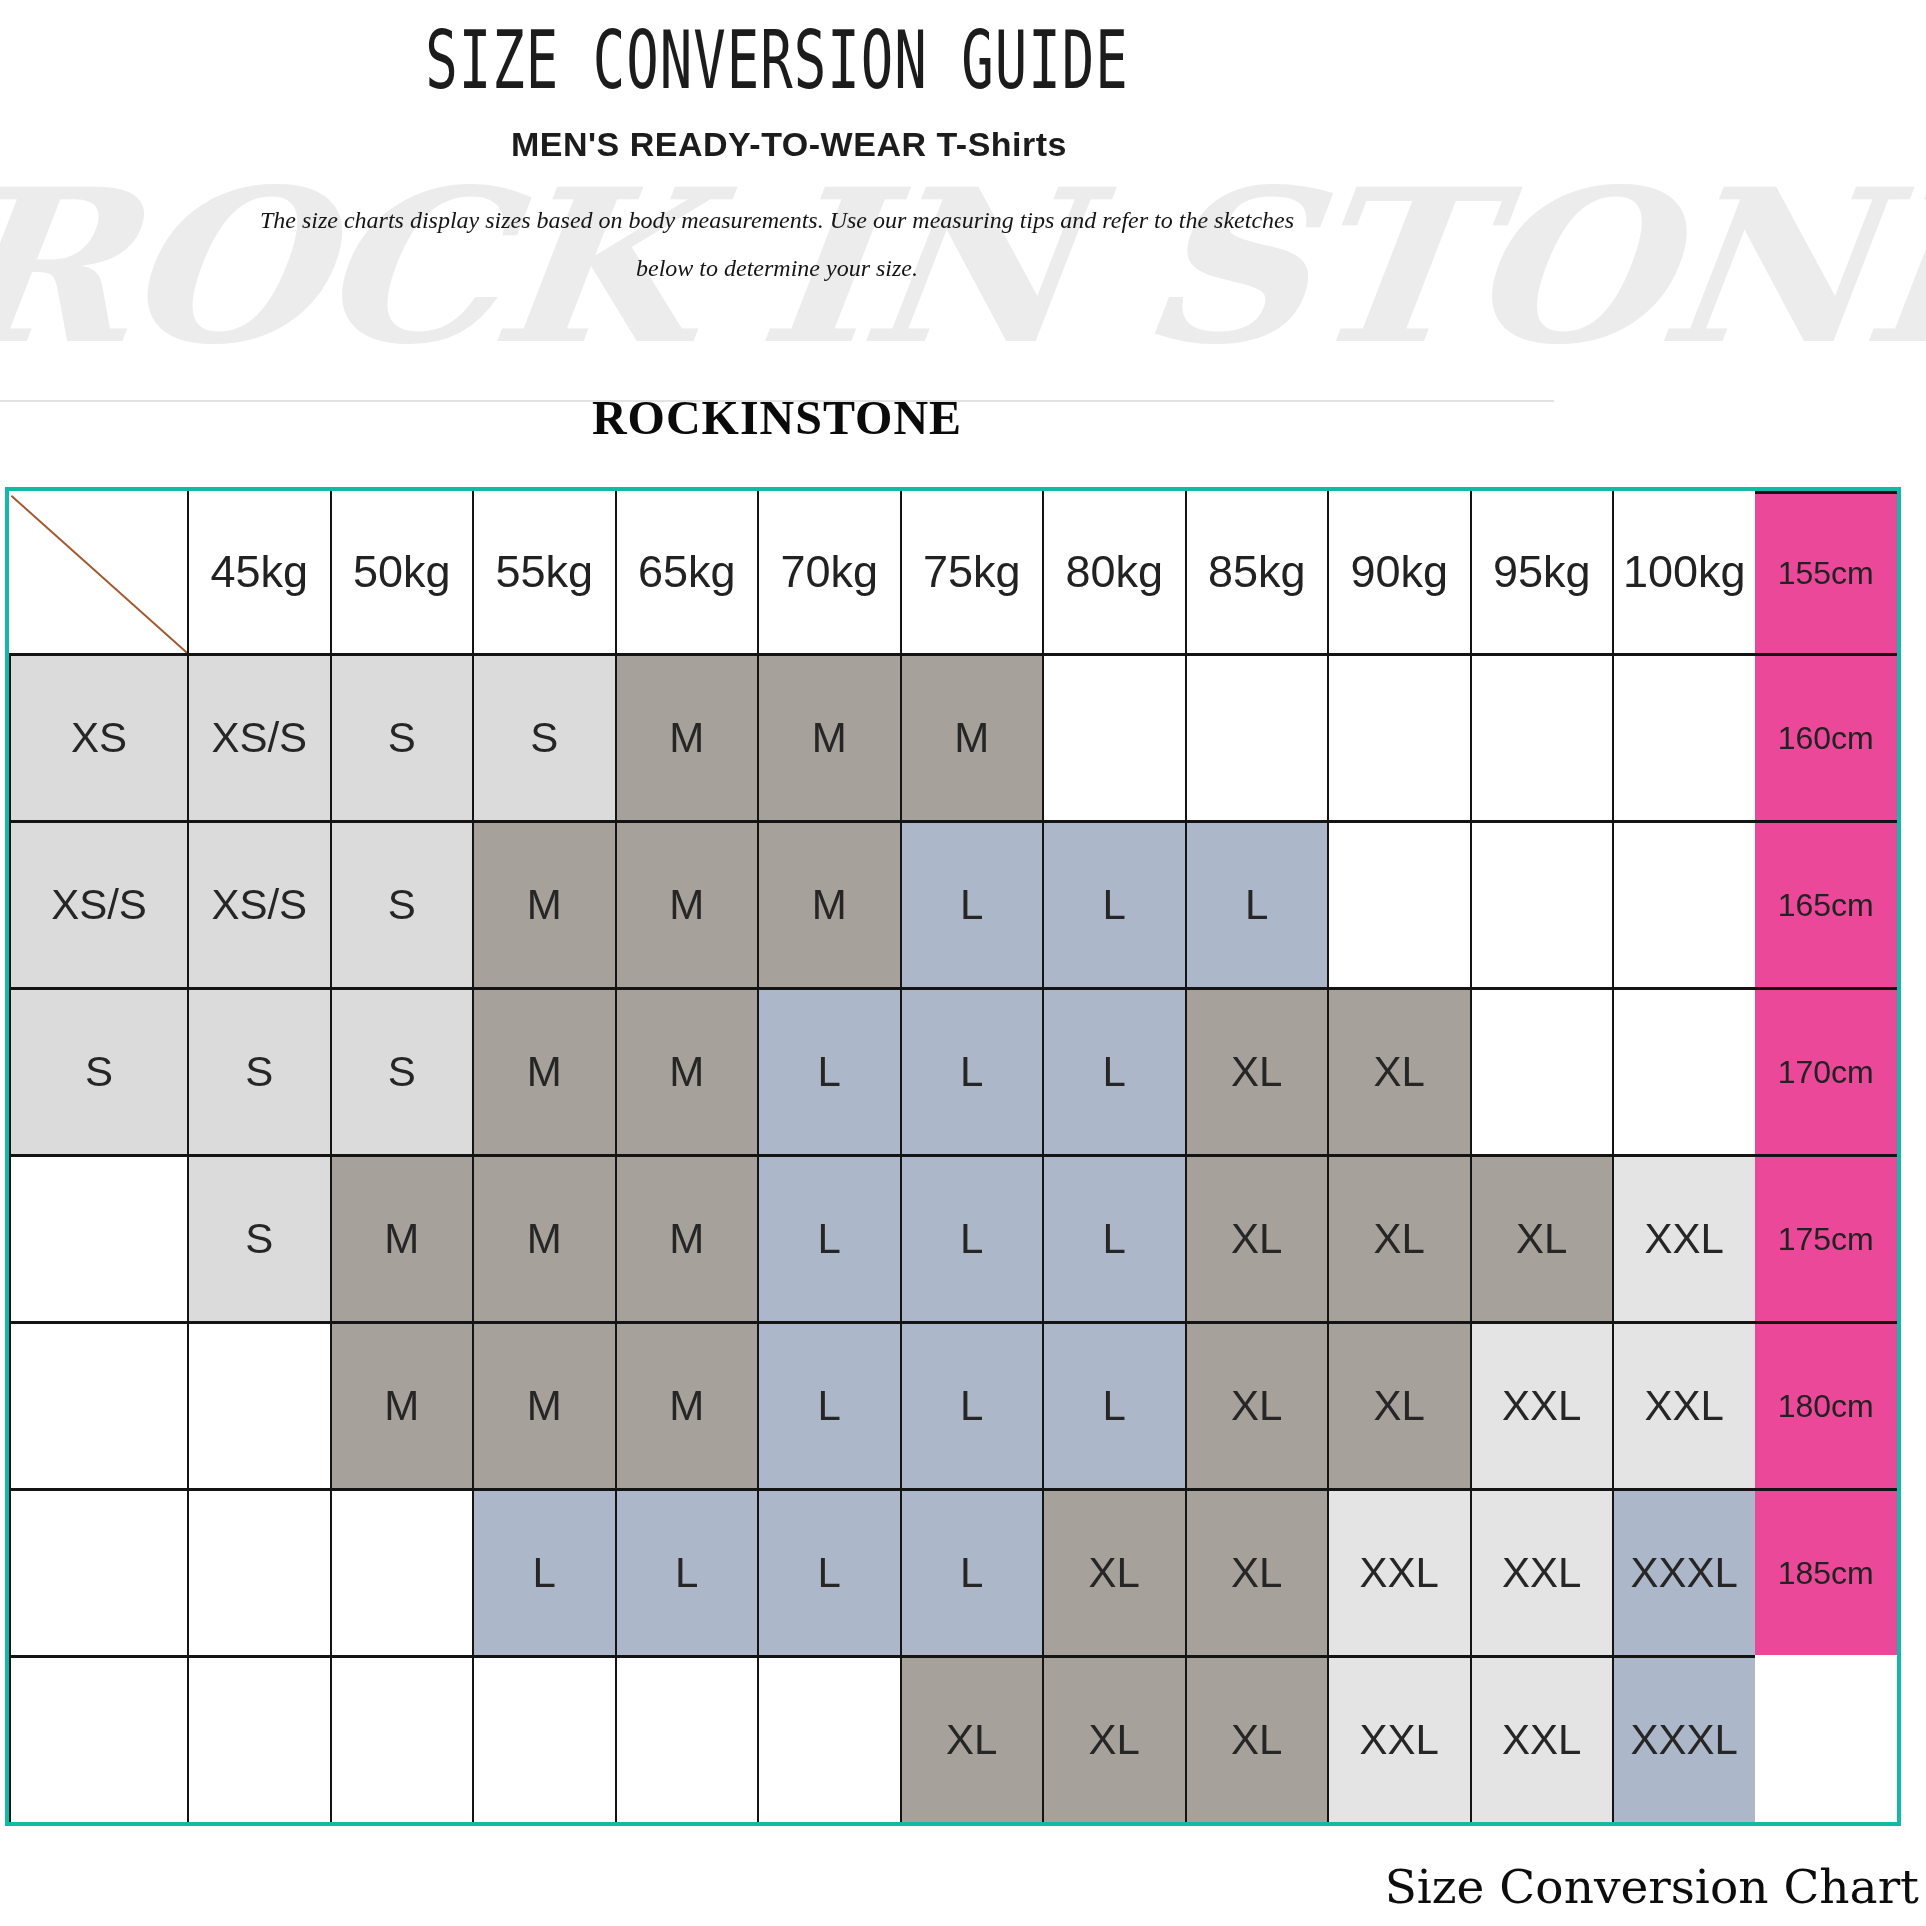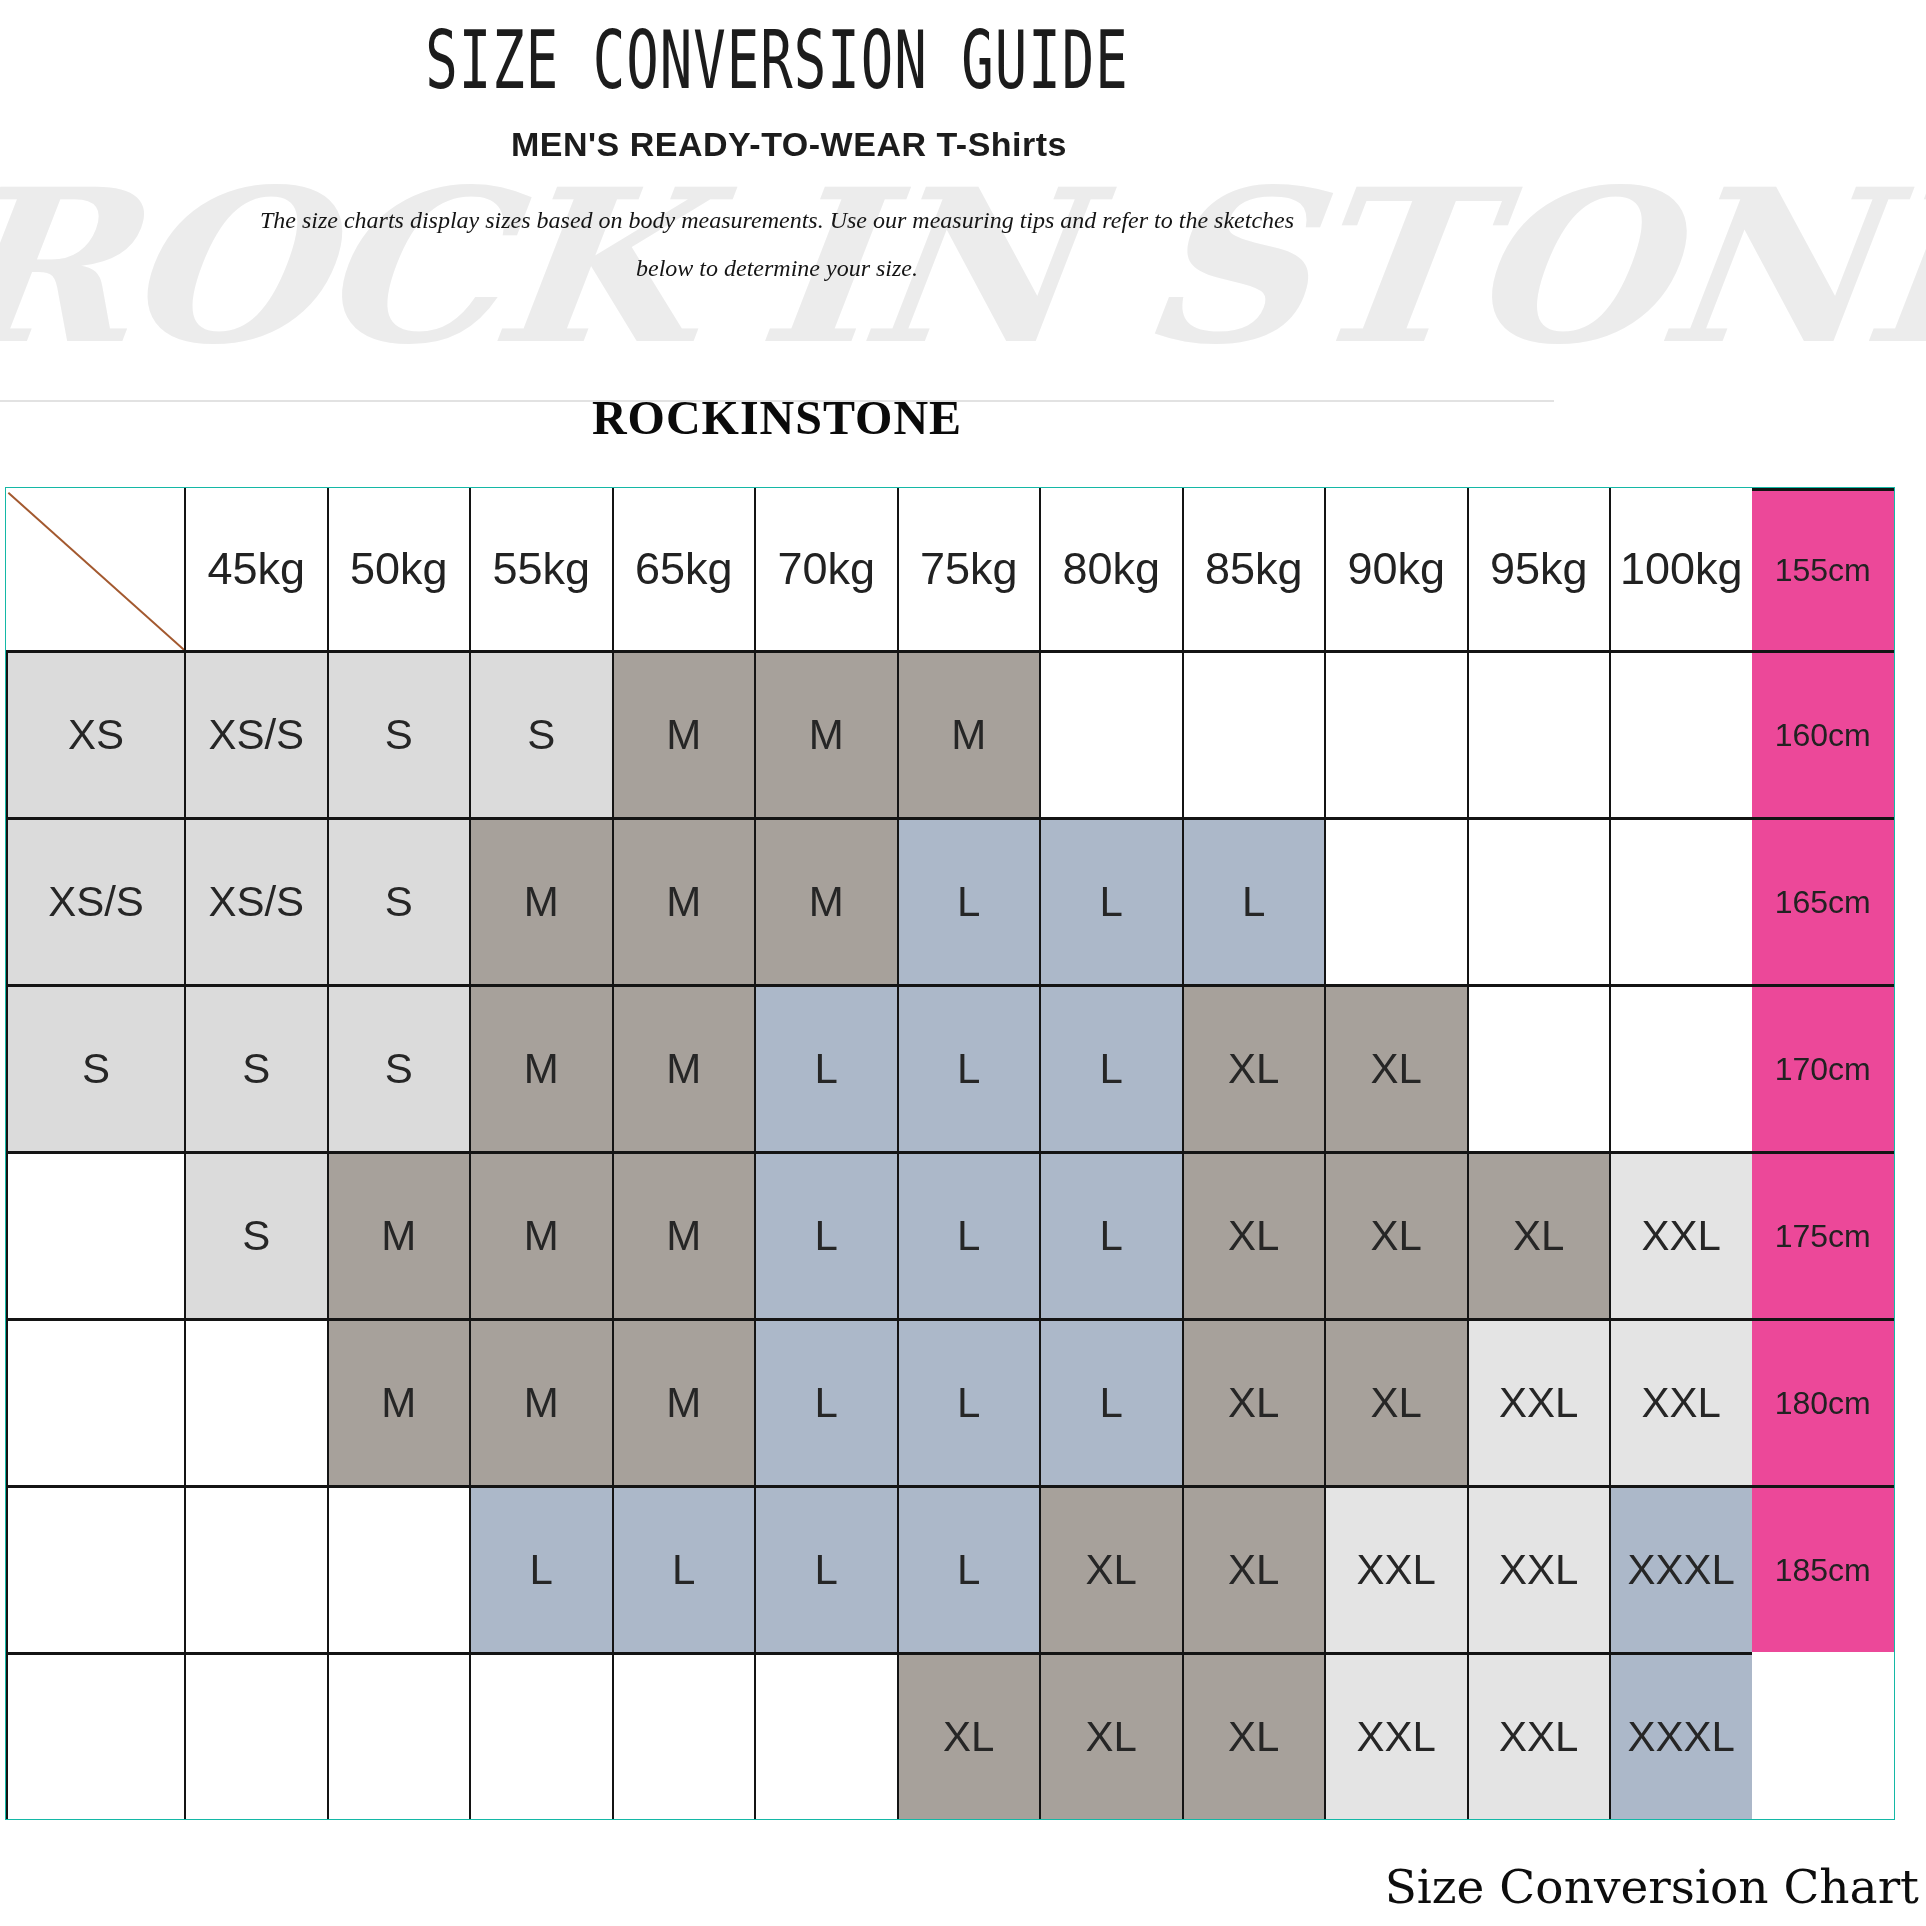--- a/index.html
+++ b/index.html
@@ -58,21 +58,21 @@
   .brand{
     position:absolute;top:390px;left:0;width:100%;
     font-family:"Liberation Serif",serif;
     font-weight:bold;font-size:48px;color:#0a0a0a;
     letter-spacing:1px;
   }
   
   .size-table{
     position:absolute;top:487px;left:5px;
     width:1888px;
-    border:1px solid #14b8a6;
+    border:4px solid #14b8a6;
     display:grid;
     grid-template-columns:178px repeat(12,1fr);
     grid-template-rows:162px repeat(7,167px);
     background:#ffffff;
     z-index:2;
   }
   .cell{
     position:relative;
     display:flex;align-items:center;justify-content:center;
     font-size:42px;color:#262626;

